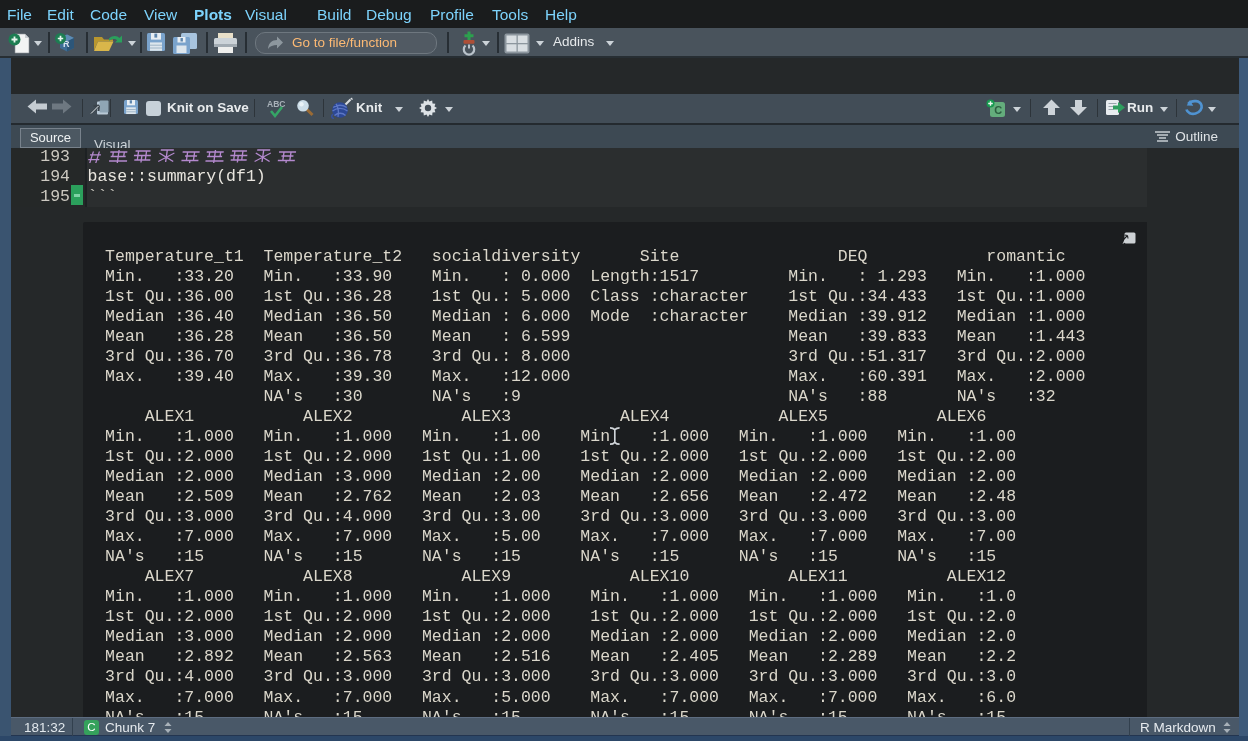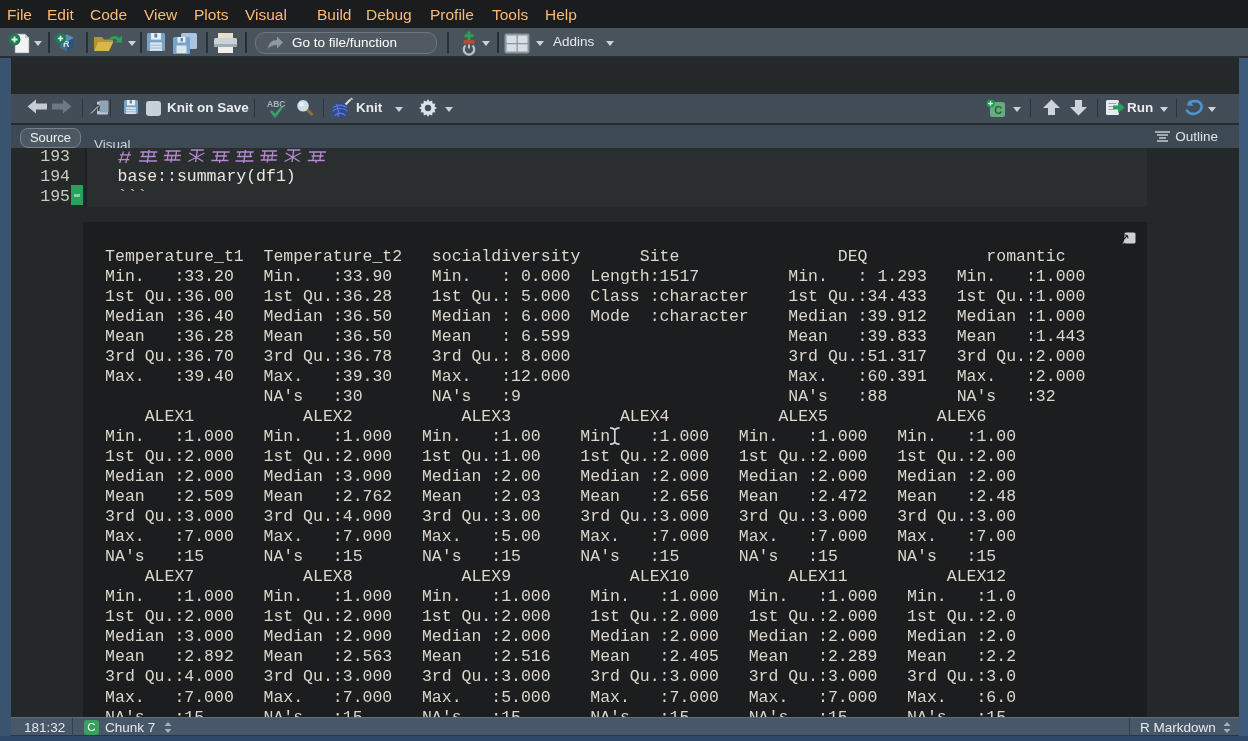--- a/index.html
+++ b/index.html
@@ -1,66 +1,66 @@
 <!DOCTYPE html>
 <html><head><meta charset="utf-8">
 <style>
   * { margin:0; padding:0; box-sizing:border-box; }
   html,body { width:1248px; height:741px; overflow:hidden; background:#252829;
     font-family:"Liberation Sans", sans-serif; }
   .abs { position:absolute; }
   #root { position:relative; width:1248px; height:741px; }
   #menubar { position:absolute; left:0; top:0; width:1248px; height:28px; background:#1a1c1d; }
-  #menubar span { position:absolute; top:6px; color:#fdba74; font-size:15.5px; }
+  #menubar span { position:absolute; top:6px; color:#7dd3fc; font-size:15.5px; }
   #toolbar { position:absolute; left:0; top:28px; width:1248px; height:30px; background:#49535c;
     border-bottom:2px solid #272e33; }
   .tsep { position:absolute; top:4px; width:2px; height:21px; background:#272e34; }
   .caret { position:absolute; width:0; height:0; border-left:4px solid transparent;
     border-right:4px solid transparent; border-top:5px solid #ccd3d8; }
   #tabbar { position:absolute; left:0; top:58px; width:1248px; height:36px; background:#22282c; }
   #tab { position:absolute; left:11px; top:5px; width:157px; height:31px; background:#424d57;
     border:1px solid #1b2125; border-bottom:none; border-radius:4px 4px 0 0; }
   #tabtxt { position:absolute; left:35px; top:7px; color:#9db7d8; font-size:14px; }
   #tabx { position:absolute; left:136px; top:5px; color:#98a2aa; font-size:16px; }
   #edbar { position:absolute; left:11px; top:94px; width:1228px; height:29px; background:#424d57; }
   .esep { position:absolute; top:5px; width:1px; height:18px; background:#2d343a; }
   #edbar .lbl { position:absolute; top:6px; color:#e8ebed; font-size:13.5px;font-weight:bold; }
   #srcbar { position:absolute; left:11px; top:123px; width:1228px; height:25px; background:#3d4953;
     border-top:2px solid #242a2f; }
   #srcbtn { position:absolute; left:9px; top:3px; width:61px; height:20px; background:#4c5862;
-    border:1px solid #78828c; border-radius:8px; color:#eef1f2; font-size:13px; text-align:center;
+    border:1px solid #78828c; border-radius:0; color:#eef1f2; font-size:13px; text-align:center;
     line-height:18px; }
   #vistxt { position:absolute; left:83px; top:12px; color:#ccd3d8; font-size:13.5px; }
   #outline { position:absolute; right:21px; top:4px; color:#dfe3e6; font-size:13.5px; }
   #editor { position:absolute; left:11px; top:148px; width:1136px; height:569px; background:#252829; overflow:hidden; }
   #chunkband { position:absolute; left:74px; top:-1.5px; width:1129px; height:60px; background:#2b2e2f; border-left:2px solid #1d2123; }
   #gutterband { position:absolute; left:0; top:-1.5px; width:74px; height:60px; background:#252828; }
   .gnum { position:absolute; width:59px; text-align:right; color:#ccc9c1;
     font-family:"Liberation Mono", monospace; font-size:16.5px; line-height:20px; }
   .cline { position:absolute; left:76.5px; font-family:"Liberation Mono", monospace;
-    font-size:16.5px; line-height:20px; color:#e9e6df; white-space:pre;margin-left:30px; }
+    font-size:16.5px; line-height:20px; color:#e9e6df; white-space:pre; }
   #marker { position:absolute; left:59.5px; top:36.5px; width:12.5px; height:20px; background:#2ba05c; }
   #marker:after { content:""; position:absolute; left:3px; top:9px; width:6px; height:3px; background:#7fd3a5; }
   #outpanel { position:absolute; left:72px; top:59px; width:1131px; height:510px; background:#1b1d1f;
     border-radius:2px;margin-top:15px; }
   #outpre { position:absolute; left:12.2px; top:24.5px; font-family:"Liberation Mono", monospace;
     font-size:16.5px; line-height:20.04px; color:#dbd7cb; white-space:pre; }
   #scrollstrip { position:absolute; left:1203px; top:0; width:25px; height:569px; background:#343d45; }
   #thumb { position:absolute; left:1208px; top:165px; width:14px; height:14px; border-radius:7px; background:#808a92; }
   #statusbar { position:absolute; left:0; top:717px; width:1248px; height:19px; background:#495868; border-top:1px solid #5d6c80; border-bottom:1px solid #233550; }
   .frame { position:absolute; background:#3a5470; }
 </style></head>
 <body>
 <div id="root">
   <div id="menubar">
       <span style="left:7px;">File</span>
       <span style="left:47px;">Edit</span>
       <span style="left:90px;">Code</span>
       <span style="left:144px;">View</span>
-      <span style="left:194px;">Plots</span>
+      <span style="left:194px;font-weight:bold;">Plots</span>
       <span style="left:245px;">Visual</span>
       <span style="left:317px;">Build</span>
       <span style="left:366px;">Debug</span>
       <span style="left:430px;">Profile</span>
       <span style="left:492px;">Tools</span>
       <span style="left:545px;">Help</span>
     </div>
   <div id="toolbar">
       <svg class="abs" style="left:8px; top:4px;" width="24" height="22" viewBox="0 0 24 22">
 <path d="M7 2 h10 l4 4 v15 h-14 z" fill="#f2f4f4" stroke="#8a9298" stroke-width="0.6"></path>
@@ -119,21 +119,21 @@
 <div class="tsep" style="left:140px;"></div>
 <div class="tsep" style="left:206px;"></div>
 <div class="tsep" style="left:245px;"></div>
 <div class="tsep" style="left:447px;"></div>
 <div class="tsep" style="left:497px;"></div>
 <div id="gotobox" style="position:absolute; left:255px; top:4px; width:182px; height:22px;
   background:#515a63; border:1px solid #6e777f; border-radius:10px;">
         <svg class="abs" style="left:10px; top:3px;" width="18" height="15" viewBox="0 0 18 15">
 <path d="M2 13 c0.5 -6 4 -9 9 -9 v-3.5 l6 6 -6 6 v-3.5 c-4 0 -7 1 -9 4 z" fill="#8d979e"></path>
         </svg>
-  <span style="position:absolute; left:36px; top:2px; color:#ffffff; font-size:13.5px;">Go to file/function</span>
+  <span style="position:absolute; left:36px; top:2px; color:#fdba74; font-size:13.5px;">Go to file/function</span>
 </div>
 <span style="position:absolute; left:553px; top:6px; color:#e6e9eb; font-size:13.5px;">Addins</span>
 <div class="caret" style="left:34px; top:13px;"></div>
 <div class="caret" style="left:128px; top:13px;"></div>
 <div class="caret" style="left:482px; top:13px;"></div>
 <div class="caret" style="left:536px; top:13px;"></div>
 <div class="caret" style="left:606px; top:13px;"></div>
 </div>
   <div id="edbar">
       <svg class="abs" style="left:16px; top:5px;" width="21" height="15" viewBox="0 0 21 15">

